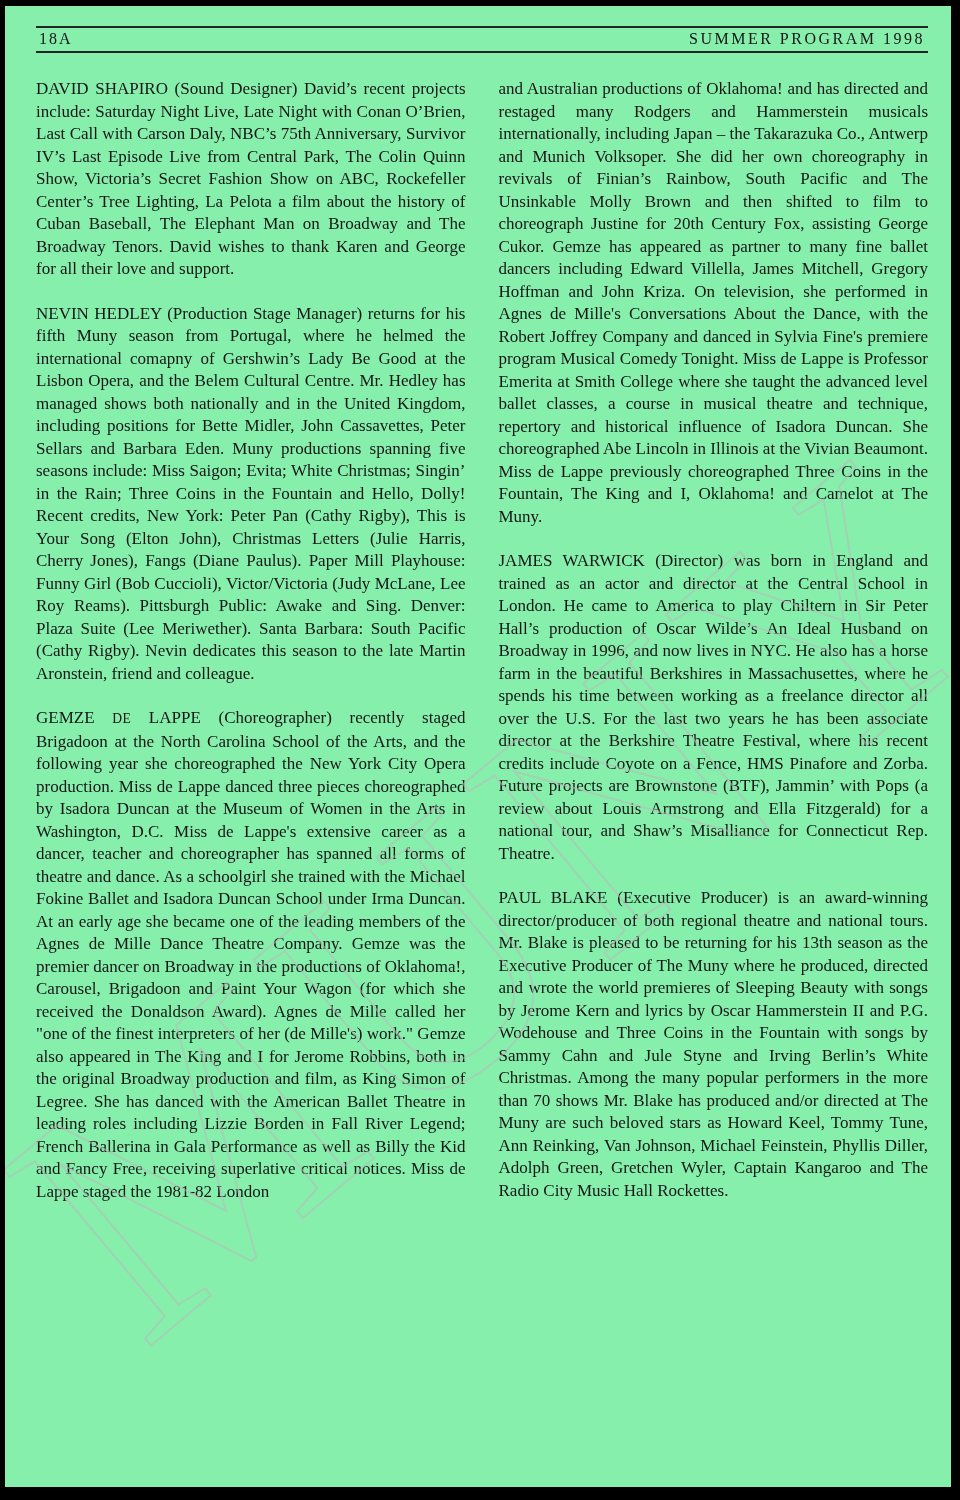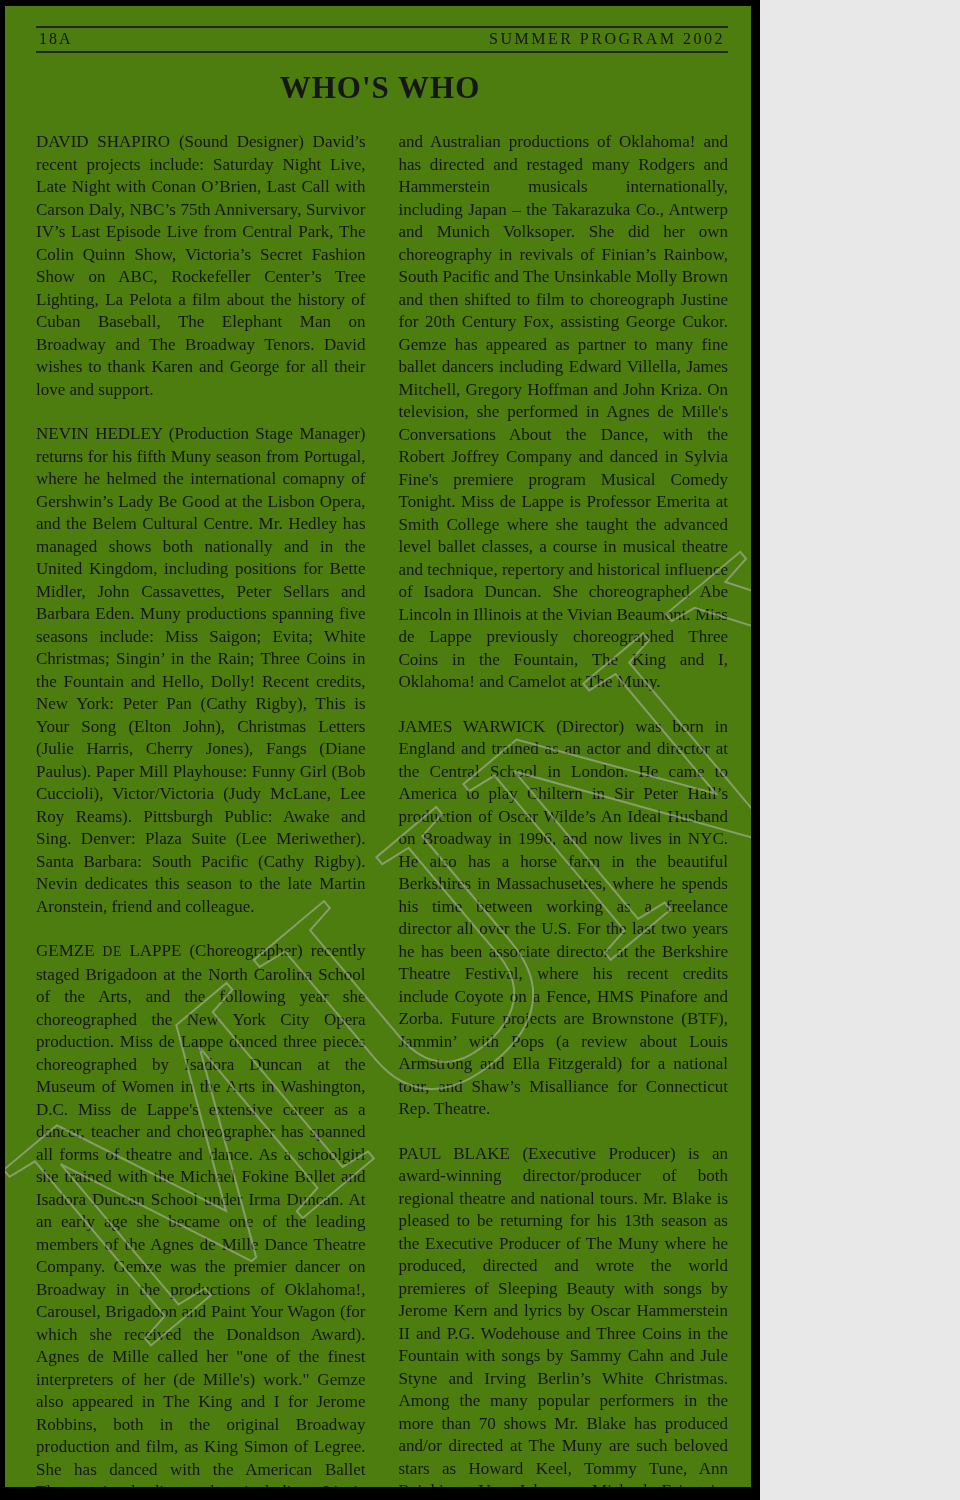--- a/index.html
+++ b/index.html
@@ -1,19 +1,19 @@
 <!DOCTYPE html>
 <html><head>
 <meta charset="utf-8">
 <style>
   html,body{margin:0;padding:0;background:#e8e8e8;}
   .page{
     position:relative;
-    width:760px;height:1500px;
-    background:#4d7c0f;
+    width:960px;height:1500px;
+    background:#86efac;
     overflow:hidden;
     font-family:"Liberation Serif","DejaVu Serif",serif;
     color:#161616;
     box-sizing:border-box;
   }
   .scan-frame{
     position:absolute;inset:0;
     border-top:6px solid #000;
     border-bottom:13px solid #000;
     border-left:5px solid #000;
@@ -72,24 +72,23 @@
   }
 </style>
 </head>
 <body>
 
 <div class="page">
   <div class="scan-frame"></div>
 
   <div class="running-head">
     <span class="page-number">18A</span>
-    <span class="program-title">SUMMER PROGRAM 2002</span>
+    <span class="program-title">SUMMER PROGRAM 1998</span>
   </div>
 
-  <div class="page-title">WHO'S WHO</div>
 
   <div class="columns">
     <div class="col">
         <p class="bio"><span class="b">DAVID SHAPIRO  </span><span class="i">(Sound Designer) </span><span>David’s recent projects include: </span><span class="i">Saturday Night Live, Late Night with Conan O’Brien, Last Call with Carson Daly, NBC’s 75th Anniversary, Survivor IV’s Last Episode Live from Central Park, The Colin Quinn Show, </span><span>Victoria’s Secret Fashion Show on ABC, Rockefeller Center’s Tree Lighting, </span><span class="i">La Pelota </span><span>a film about the history of Cuban Baseball, </span><span class="i">The Elephant Man </span><span>on Broadway and </span><span class="i">The Broadway Tenors</span><span>. David wishes to thank Karen and George for all their love and support.</span></p>
         <p class="bio"><span class="b">NEVIN HEDLEY </span><span class="i">(Production Stage Manager) </span><span>returns for his fifth Muny season from Portugal, where he helmed the international comapny of Gershwin’s </span><span class="i">Lady Be Good </span><span>at the Lisbon Opera, and the Belem Cultural Centre. Mr. Hedley has managed shows both nationally and in the United Kingdom, including positions for Bette Midler, John Cassavettes, Peter Sellars and Barbara Eden. Muny productions spanning five seasons include: </span><span class="i">Miss Saigon; Evita; White Christmas; Singin’ in the Rain; Three Coins in the Fountain </span><span>and </span><span class="i">Hello, Dolly! </span><span>Recent credits, New York: </span><span class="i">Peter Pan </span><span>(Cathy Rigby), </span><span class="i">This is Your Song </span><span>(Elton John), </span><span class="i">Christmas Letters </span><span>(Julie Harris, Cherry Jones), </span><span class="i">Fangs </span><span>(Diane Paulus). Paper Mill Playhouse: </span><span class="i">Funny Girl </span><span>(Bob Cuccioli), </span><span class="i">Victor/Victoria </span><span>(Judy McLane, Lee Roy Reams). Pittsburgh Public: </span><span class="i">Awake and Sing</span><span>. Denver: </span><span class="i">Plaza Suite </span><span>(Lee Meriwether). Santa Barbara: </span><span class="i">South Pacific </span><span>(Cathy Rigby). Nevin dedicates this season to the late Martin Aronstein, friend and colleague.</span></p>
         <p class="bio"><span class="b">GEMZE </span><span class="b sc">DE </span><span class="b">LAPPE </span><span class="i">(Choreographer) </span><span>recently staged </span><span class="i">Brigadoon </span><span>at the North Carolina School of the Arts, and the following year she choreographed the New York City Opera production. Miss de Lappe danced three pieces choreographed by Isadora Duncan at the Museum of Women in the Arts in Washington, D.C. Miss de Lappe's extensive career as a dancer, teacher and choreographer has spanned all forms of theatre and dance. As a schoolgirl she trained with the Michael Fokine Ballet and Isadora Duncan School under Irma Duncan. At an early age she became one of the leading members of the Agnes de Mille Dance Theatre Company. Gemze was the premier dancer on Broadway in the productions of </span><span class="i">Oklahoma!, Carousel, Brigadoon </span><span>and </span><span class="i">Paint Your Wagon </span><span>(for which she received the Donaldson Award). Agnes de Mille called her "one of the finest interpreters of her (de Mille's) work." Gemze also appeared in </span><span class="i">The King and I </span><span>for Jerome Robbins, both in the original Broadway production and film, as King Simon of Legree. She has danced with the American Ballet Theatre in leading roles including Lizzie Borden in </span><span class="i">Fall River Legend</span><span>; French Ballerina in Gala Performance as well as </span><span class="i">Billy the Kid </span><span>and </span><span class="i">Fancy Free</span><span>, receiving superlative critical notices. Miss de Lappe staged the 1981-82 London</span></p>
       </div>
     <div class="col">
         <p class="bio"><span>and Australian productions of </span><span class="i">Oklahoma! </span><span>and has directed and restaged many Rodgers and Hammerstein musicals internationally, including Japan – the Takarazuka Co., Antwerp and Munich Volksoper. She did her own choreography in revivals of </span><span class="i">Finian’s Rainbow, South Pacific </span><span>and </span><span class="i">The Unsinkable Molly Brown </span><span>and then shifted to film to choreograph </span><span class="i">Justine </span><span>for 20th Century Fox, assisting George Cukor. Gemze has appeared as partner to many fine ballet dancers including Edward Villella, James Mitchell, Gregory Hoffman and John Kriza. On television, she performed in Agnes de Mille's </span><span class="i">Conversations About the Dance</span><span>, with the Robert Joffrey Company and danced in Sylvia Fine's premiere program </span><span class="i">Musical Comedy Tonight</span><span>. Miss de Lappe is Professor Emerita at Smith College where she taught the advanced level ballet classes, a course in musical theatre and technique, repertory and historical influence of Isadora Duncan. She choreographed </span><span class="i">Abe Lincoln in Illinois </span><span>at the Vivian Beaumont. Miss de Lappe previously choreographed </span><span class="i">Three Coins in the Fountain, The King and I, Oklahoma! </span><span>and </span><span class="i">Camelot </span><span>at The Muny.</span></p>
         <p class="bio"><span class="b">JAMES WARWICK </span><span class="i">(Director) </span><span>was born in England and trained as an actor and director at the Central School in London. He came to America to play Chiltern in Sir Peter Hall’s production of Oscar Wilde’s </span><span class="i">An Ideal Husband </span><span>on Broadway in 1996, and now lives in NYC. He also has a horse farm in the beautiful Berkshires in Massachusettes, where he spends his time between working as a freelance director all over the U.S. For the last two years he has been associate director at the Berkshire Theatre Festival, where his recent credits include </span><span class="i">Coyote on a Fence, HMS Pinafore </span><span>and </span><span class="i">Zorba</span><span>. Future projects are </span><span class="i">Brownstone </span><span>(BTF), </span><span class="i">Jammin’ with Pops </span><span>(a review about Louis Armstrong and Ella Fitzgerald) for a national tour, and Shaw’s </span><span class="i">Misalliance </span><span>for Connecticut Rep. Theatre.</span></p>

